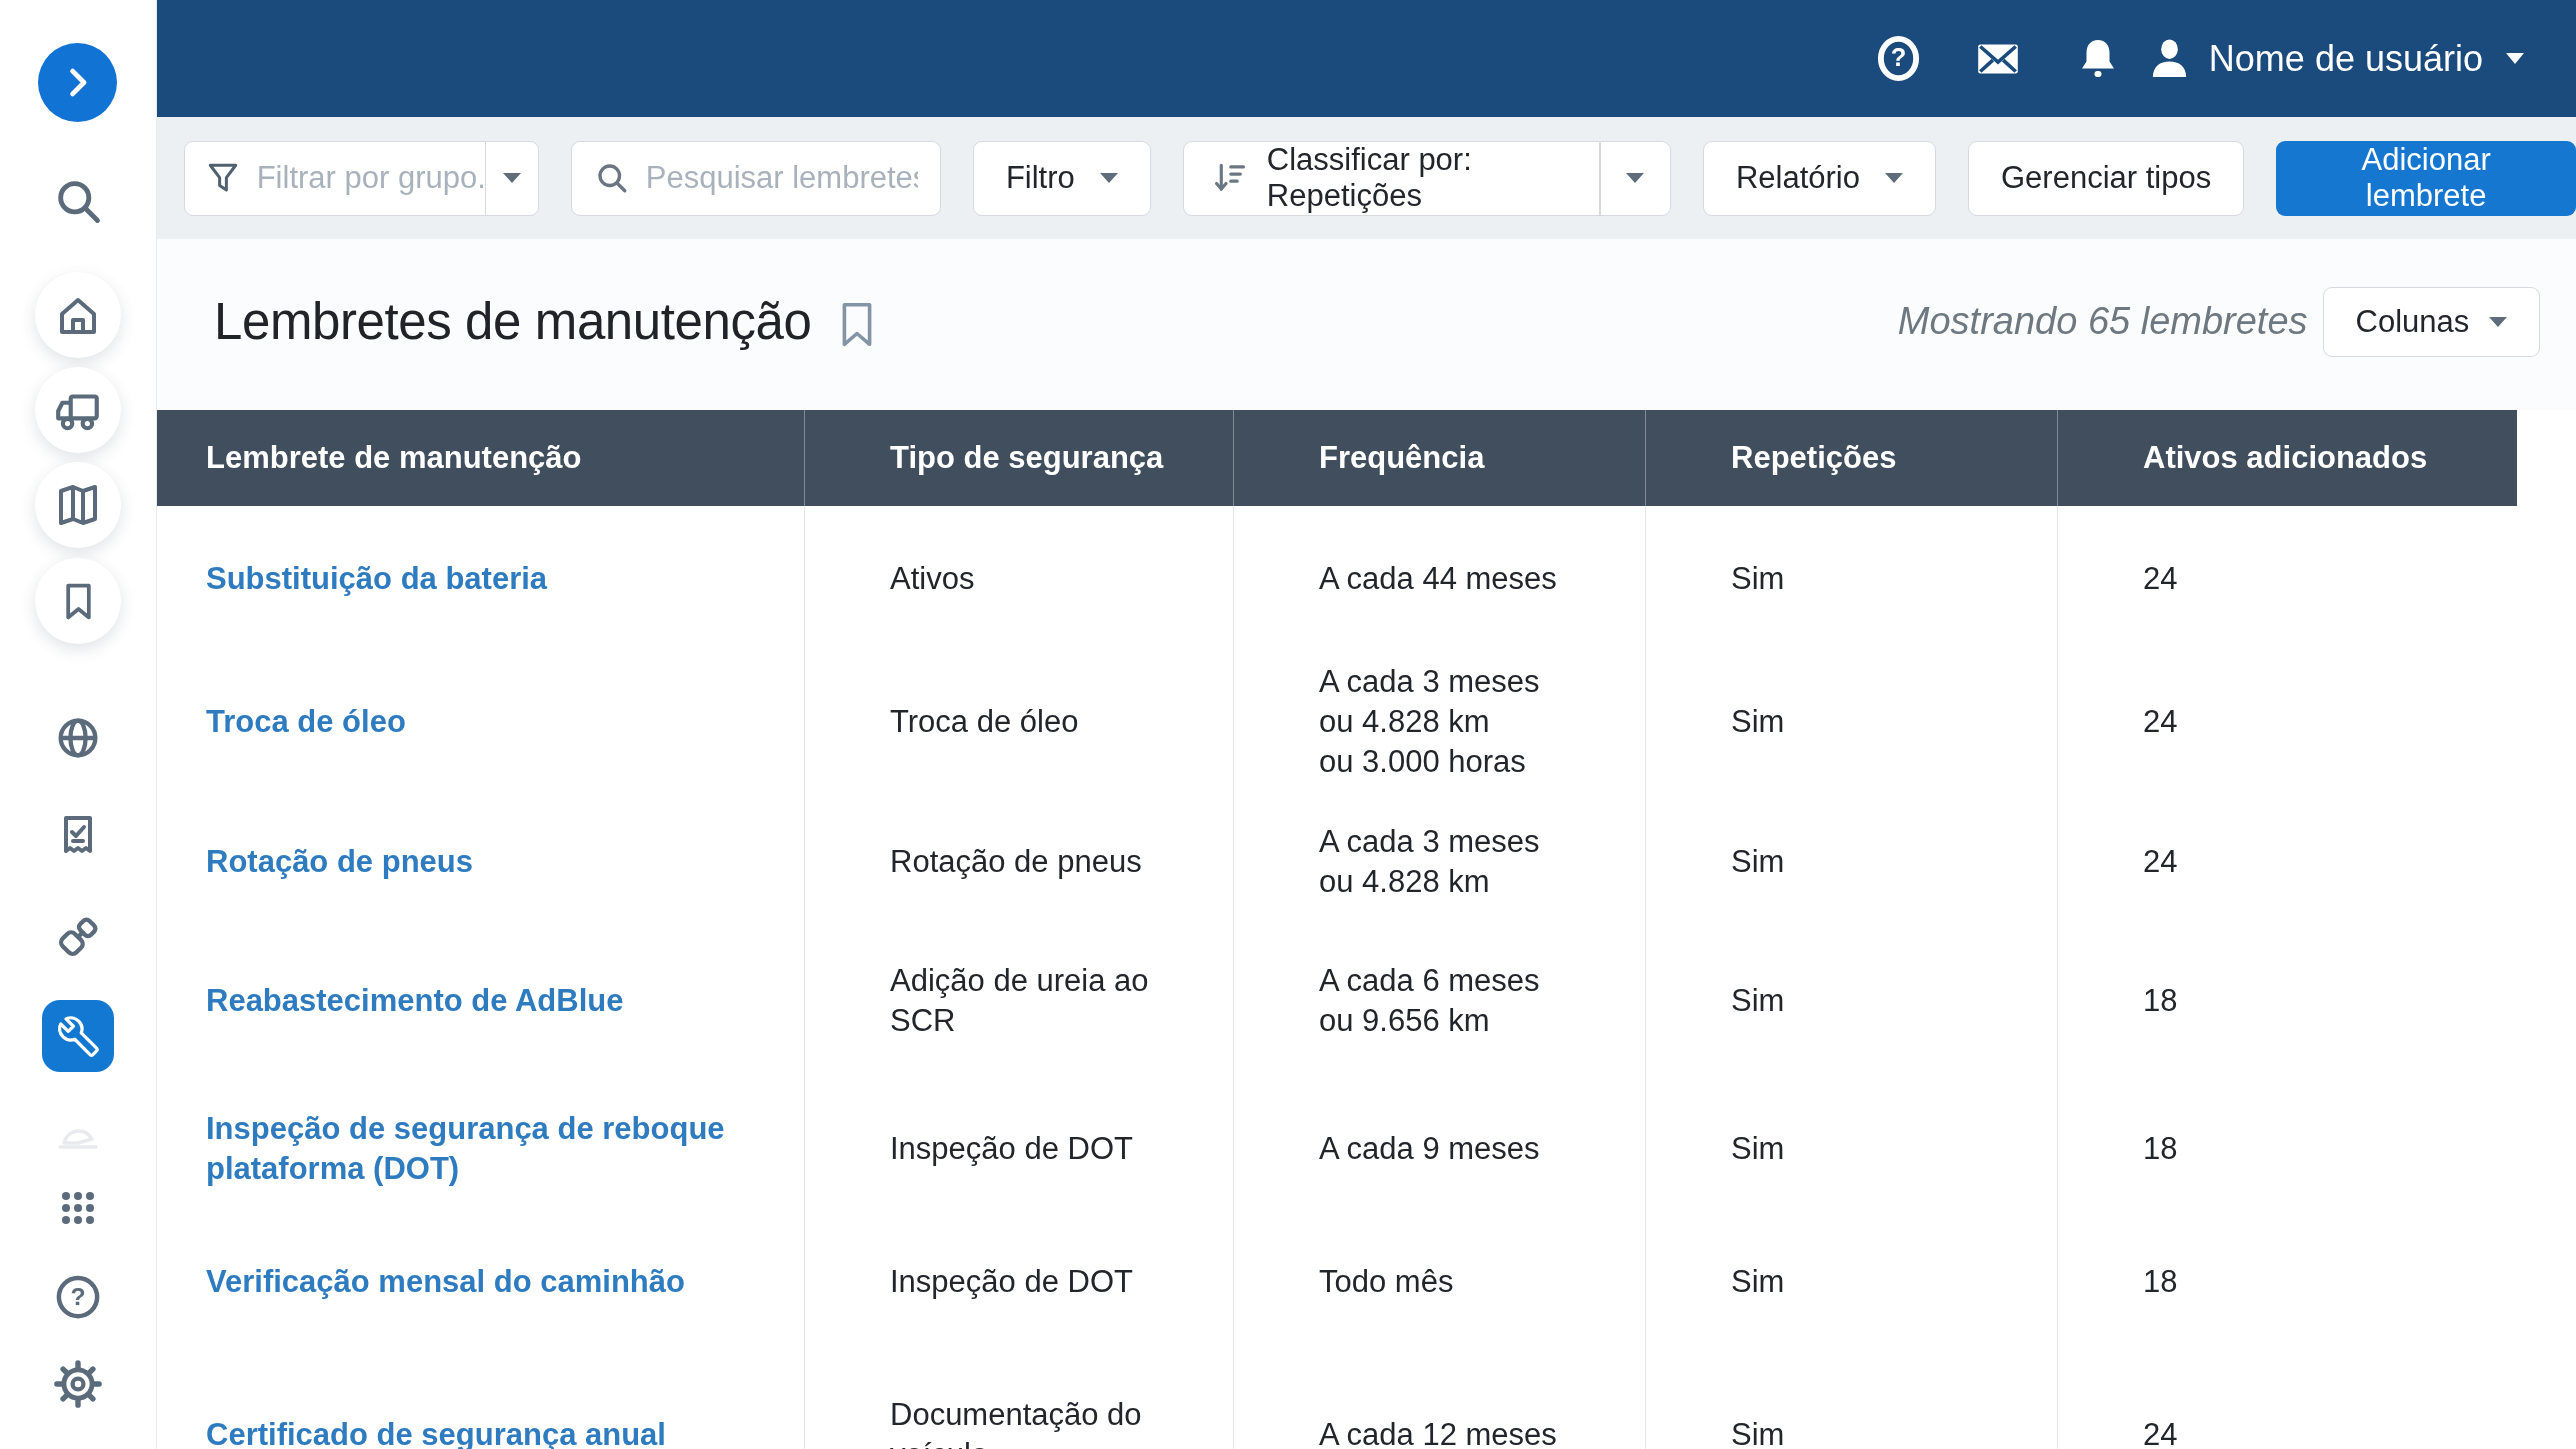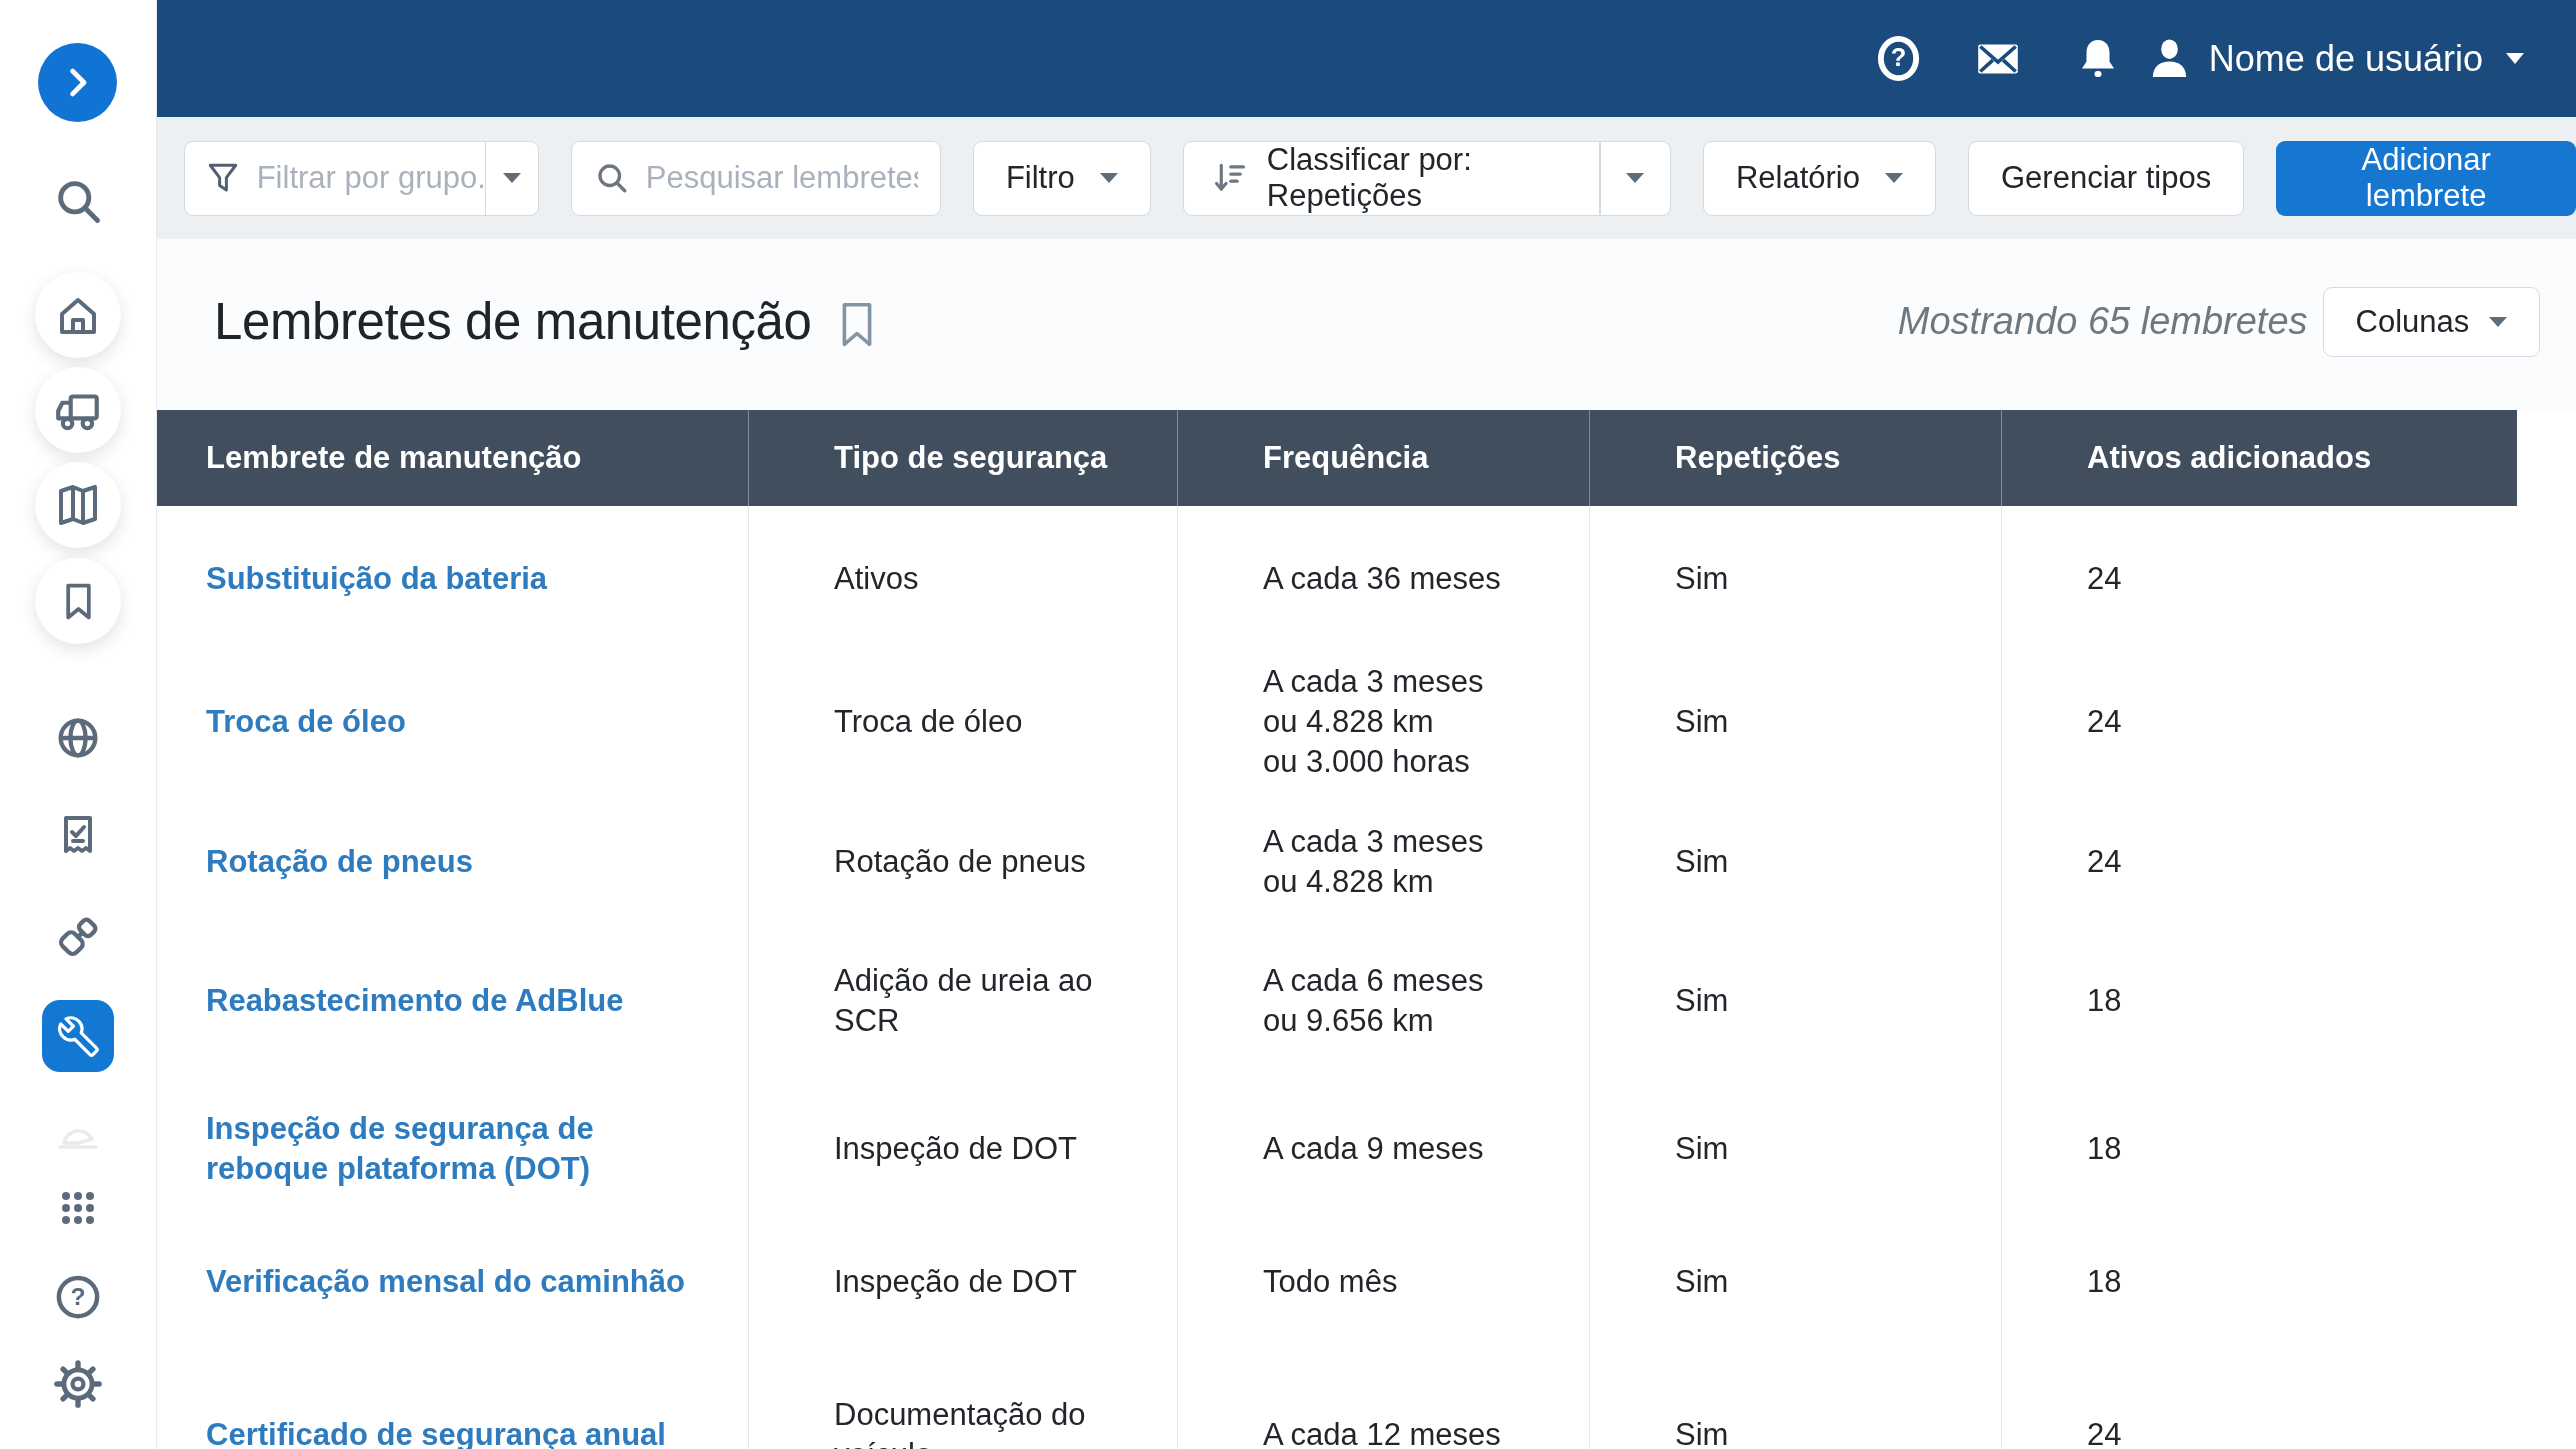--- a/index.html
+++ b/index.html
@@ -60,21 +60,21 @@
             border-left:1.8px solid #d5d9de; }
   .table { position:absolute; left:157px; top:410px; width:2360px; bottom:0; background:#fff; }
   .thead { display:flex; height:96px; background:#414e5e; }
   .th { color:#ffffff; font-weight:bold; font-size:31px; display:flex; align-items:center;
         border-right:1.8px solid rgba(255,255,255,.35); }
   .th:last-child { border-right:none; }
   .tr { display:flex; cursor:default; }
   .td { display:flex; flex-direction:column; justify-content:center; font-size:31px; color:#22262b;
         border-right:1.8px solid #e4e7eb; line-height:40px; padding-top:7.2px; padding-bottom:7.2px; }
   .td:last-child { border-right:none; }
-  .c1 { width:592px; padding-left:49px; padding-right:36px; }
+  .c1 { width:648px; padding-left:49px; padding-right:36px; }
   .c2 { width:429px; padding-left:85px; padding-right:27px; }
   .c3 { width:412px; padding-left:85px; padding-right:18px; }
   .c4 { width:412px; padding-left:85px; }
   .c5 { width:411px; padding-left:85px; }
   .reminder-link { color:#2e7cbf; font-weight:bold; cursor:pointer; }
   .tr:nth-child(1){ min-height:145px; } .tr:nth-child(2){ min-height:141px; }
   .tr:nth-child(3){ min-height:139px; } .tr:nth-child(4){ min-height:140px; }
   .tr:nth-child(5){ min-height:156px; } .tr:nth-child(6){ min-height:109px; }
   .tr:nth-child(7){ min-height:197px; }
 
@@ -361,21 +361,21 @@
     <div class="th c4">Repetições</div>
     <div class="th c5">Ativos adicionados</div>
   </div>
   <div>
   <div class="tr">
     <div class="td c1">
           <span class="reminder-link">Substituição da bateria</span>
         </div>
     <div class="td c2">Ativos</div>
     <div class="td c3">
-          <div>A cada 36 meses</div>
+          <div>A cada 44 meses</div>
         </div>
     <div class="td c4">Sim</div>
     <div class="td c5">24</div>
   </div>
 
   <div class="tr">
     <div class="td c1">
           <span class="reminder-link">Troca de óleo</span>
         </div>
     <div class="td c2">Troca de óleo</div>

